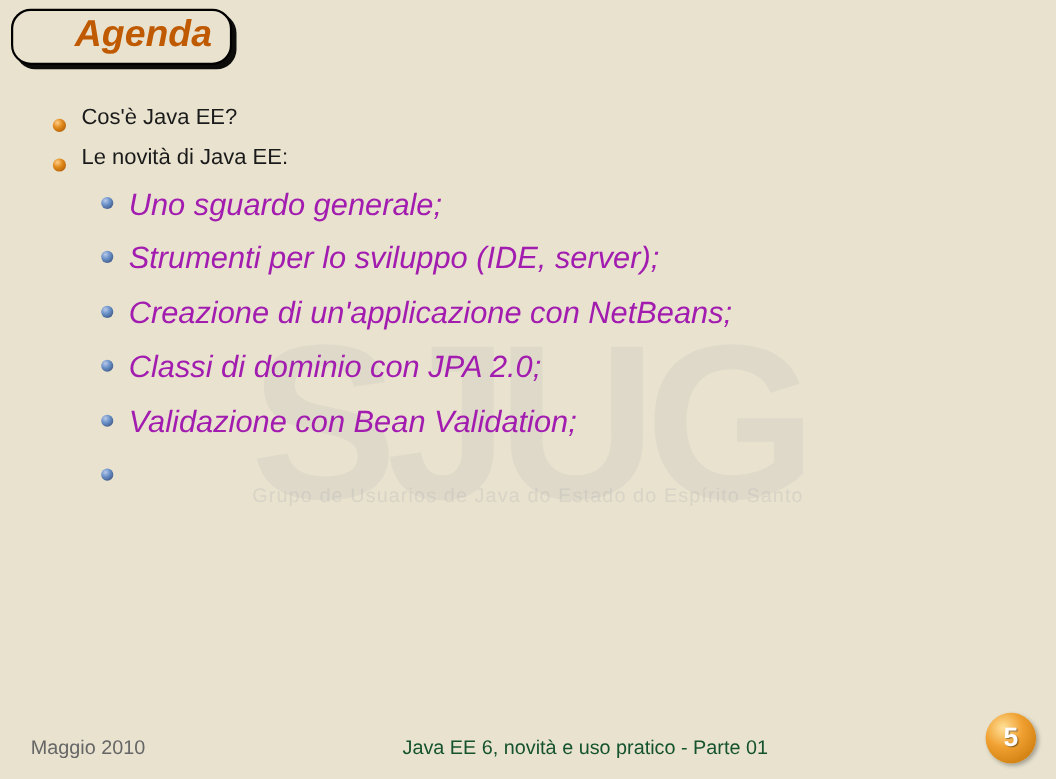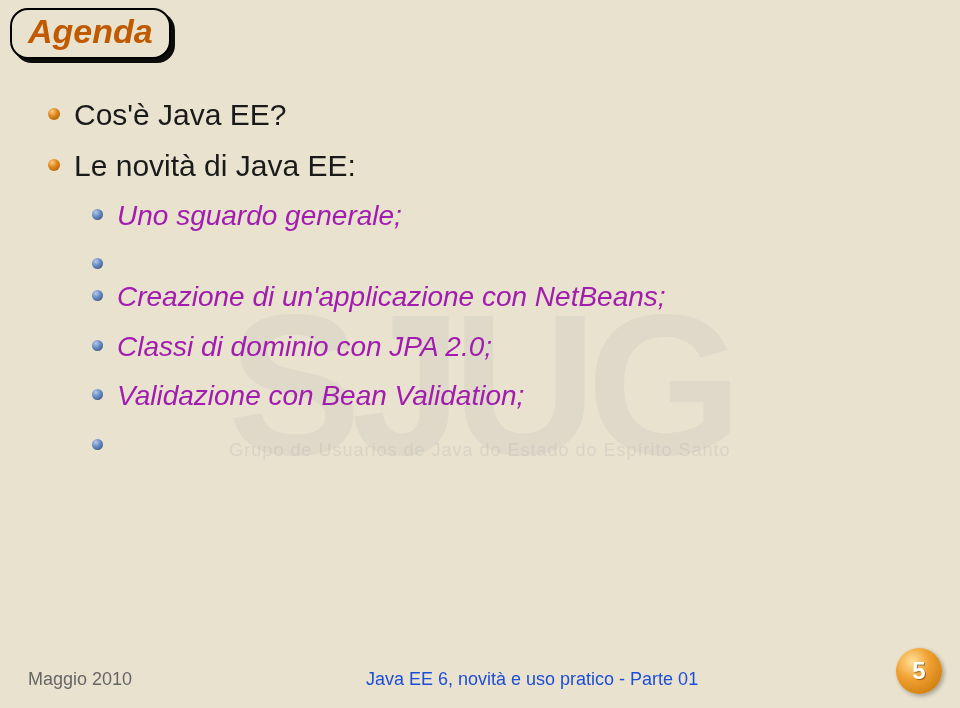--- a/index.html
+++ b/index.html
@@ -33,20 +33,21 @@
       padding: 2px 16px 6px 16px;
       box-shadow: 4px 4px 0px rgba(0,0,0,0.95);
     }
     
     .title-text {
       font-family: "Comic Sans MS", cursive, sans-serif;
       font-weight: bold;
       font-style: italic;
       font-size: 34px;
       color: #C05A00;
+      margin-left: 40px;
     }
     
     .content-area {
       position: absolute;
       top: 92px;
       left: 48px;
       right: 48px;
     }
     
     .bullet-item {
@@ -70,21 +71,21 @@
       height: 11px;
       border-radius: 50%;
       background: radial-gradient(circle at 35% 30%, #b8c8e8 0%, #6890c8 40%, #304068 100%);
       margin-top: 15px;
       margin-right: 14px;
       flex-shrink: 0;
     }
     
     .main-text {
       font-family: Verdana, Geneva, sans-serif;
-      font-size: 30px;
+      font-size: 20px;
       color: #1a1a1a;
       line-height: 1.5;
     }
     
     .sub-text {
       font-family: Verdana, Geneva, sans-serif;
       font-size: 28px;
       font-style: italic;
       color: #a21caf;
       line-height: 1.55;
@@ -136,21 +137,21 @@
       font-family: Verdana, sans-serif;
       font-size: 18px;
       color: #666;
     }
     
     .footer-center {
       flex: 1;
       text-align: center;
       font-family: Verdana, sans-serif;
       font-size: 18px;
-      color: #1d4ed8;
+      color: #14532d;
     }
     
     .page-badge {
       position: absolute;
       bottom: 14px;
       right: 18px;
       width: 46px;
       height: 46px;
       background: radial-gradient(circle at 35% 30%, #ffe099 0%, #f0a030 40%, #c07000 100%);
       border-radius: 50%;
@@ -199,20 +200,21 @@
       <span class="main-text">Le novità di Java EE:</span>
     </div>
 
     <div class="sub-list">
       <div class="bullet-item">
         <span class="bullet-sub"></span>
         <span class="sub-text">Uno sguardo generale;</span>
       </div>
       <div class="bullet-item">
         <span class="bullet-sub"></span>
+        <span class="sub-text">Strumenti per lo sviluppo (IDE, server);</span>
       </div>
       <div class="bullet-item">
         <span class="bullet-sub"></span>
         <span class="sub-text">Creazione di un'applicazione con NetBeans;</span>
       </div>
       <div class="bullet-item">
         <span class="bullet-sub"></span>
         <span class="sub-text">Classi di dominio con JPA 2.0;</span>
       </div>
       <div class="bullet-item">

